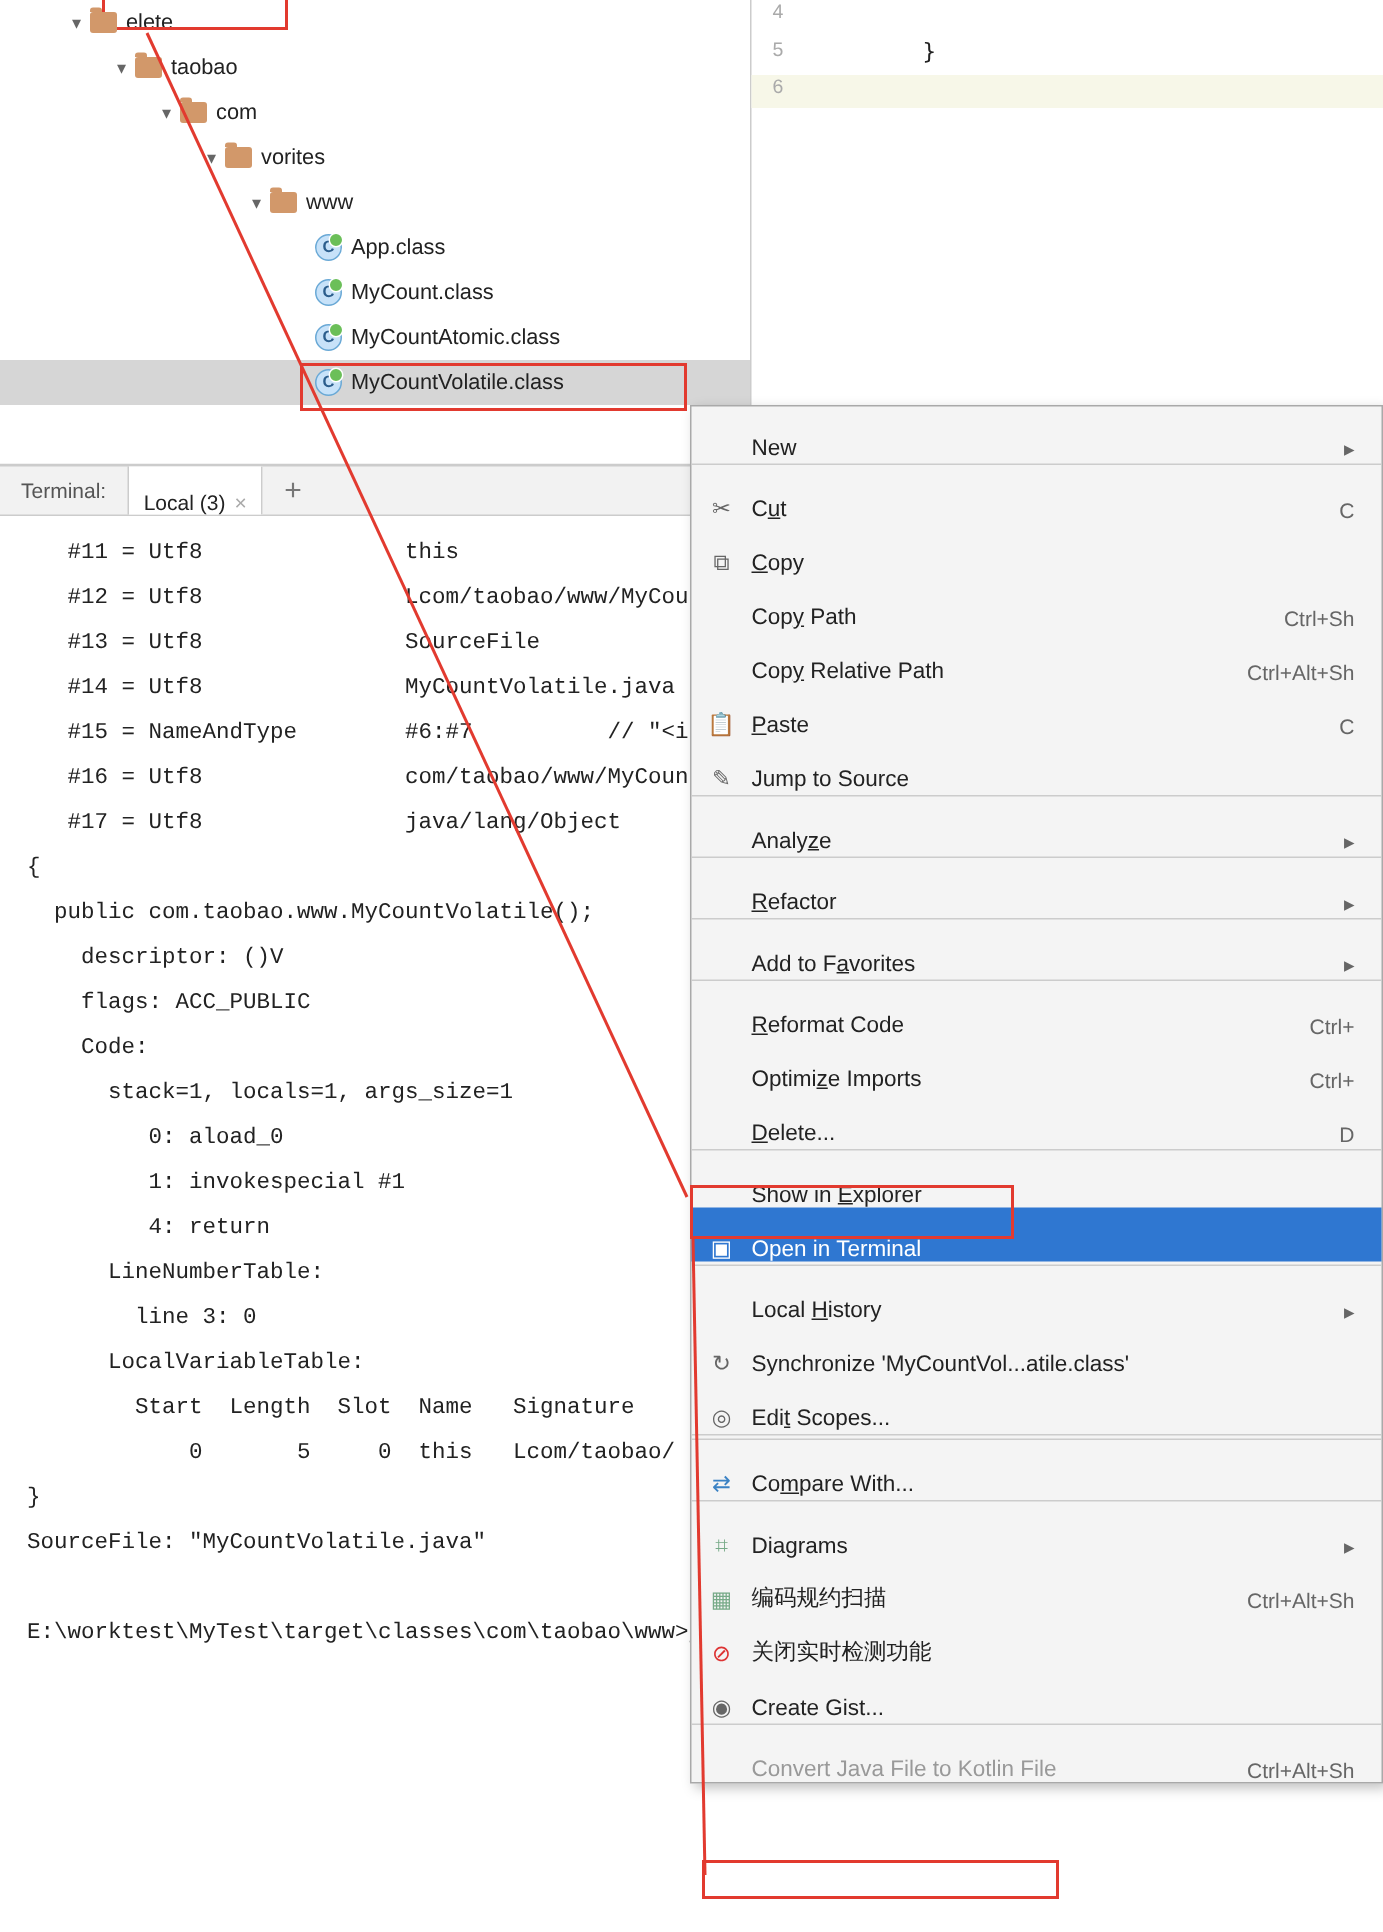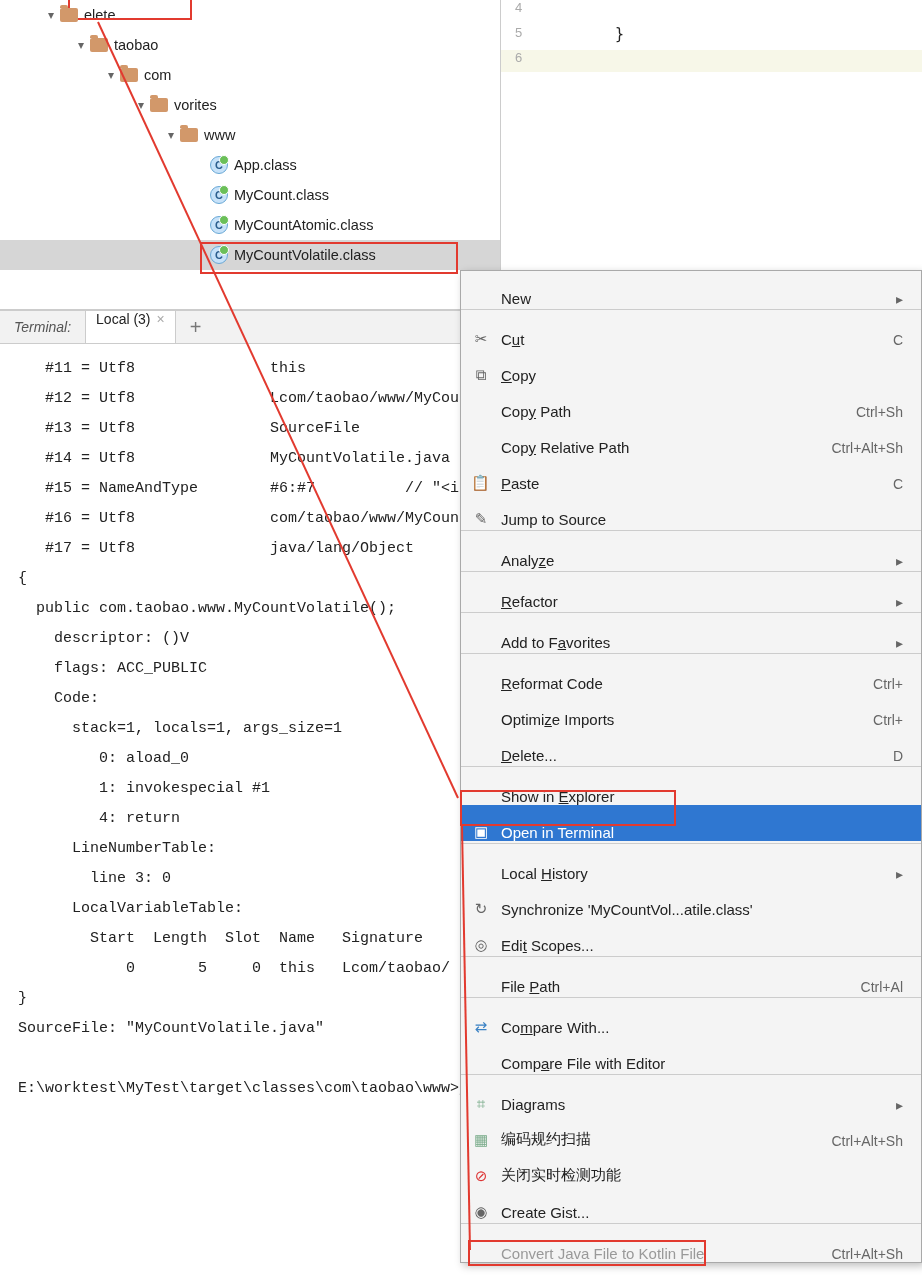--- a/index.html
+++ b/index.html
@@ -47,22 +47,22 @@
     flex:1; border-left:1px solid #ccc; background:#fff; position:relative;
   }
   .gutter-line { position:absolute; left:14px; color:#aaa; font-size:13px; }
   .brace { position:absolute; left:114px; font-family:Consolas,monospace; font-size:15px; }
   .g-hl { position:absolute; left:0; right:0; height:22px; background:#f7f7e8; }
 
   .terminal-header {
     display:flex; align-items:center; height:34px; border-top:1px solid #ccc;
     border-bottom:1px solid #ccc; background:#f2f2f2; font-size:14px;
   }
-  .terminal-header .th-label { padding:0 14px; color:#555; border-right:1px solid #ccc; height:100%; display:flex; align-items:center;font-style:italic; }
-  .terminal-header .th-tab { padding:0 10px; background:#fff; height:100%; display:flex; align-items:flex-start; gap:6px; border-right:1px solid #ccc; }
+  .terminal-header .th-label { padding:0 14px; color:#555; border-right:1px solid #ccc; height:100%; display:flex; align-items:center; }
+  .terminal-header .th-tab { padding:0 10px; background:#fff; height:100%; display:flex; align-items:flex-end; gap:6px; border-right:1px solid #ccc; }
   .th-close { color:#aaa; font-size:14px; }
   .th-plus { padding:0 14px; color:#777; font-size:20px; }
 
   .terminal-body {
     font-family:Consolas,"Courier New",monospace; font-size:15px;
     padding:10px 18px; line-height:30px; white-space:pre; position:relative;
     height: calc(1288px - 310px - 34px);
     overflow:hidden;
   }
 
@@ -259,31 +259,24 @@
     </div>
   <div class="mi">
       <span class="ico">↻</span>
       <span>Synchronize 'MyCountVol...atile.class'</span>
     </div>
   <div class="mi">
       <span class="ico">◎</span>
       <span>Edi<u>t</u> Scopes...</span>
     </div>
   <div class="sep"></div>
-  <div class="mi">
-      <span>File <u>P</u>ath</span>
-      <span class="sc">Ctrl+Al</span>
-    </div>
   <div class="sep"></div>
   <div class="mi">
       <span class="ico" style="color:#3b82c4;">⇄</span>
       <span>Co<u>m</u>pare With...</span>
-    </div>
-  <div class="mi">
-      <span>Comp<u>a</u>re File with Editor</span>
     </div>
   <div class="sep"></div>
   <div class="mi">
       <span class="ico" style="color:#7a8;">⌗</span>
       <span>Diagrams</span>
       <span class="sc">▸</span>
     </div>
   <div class="mi">
       <span class="ico" style="color:#7a8;">▦</span>
       <span>编码规约扫描</span>

